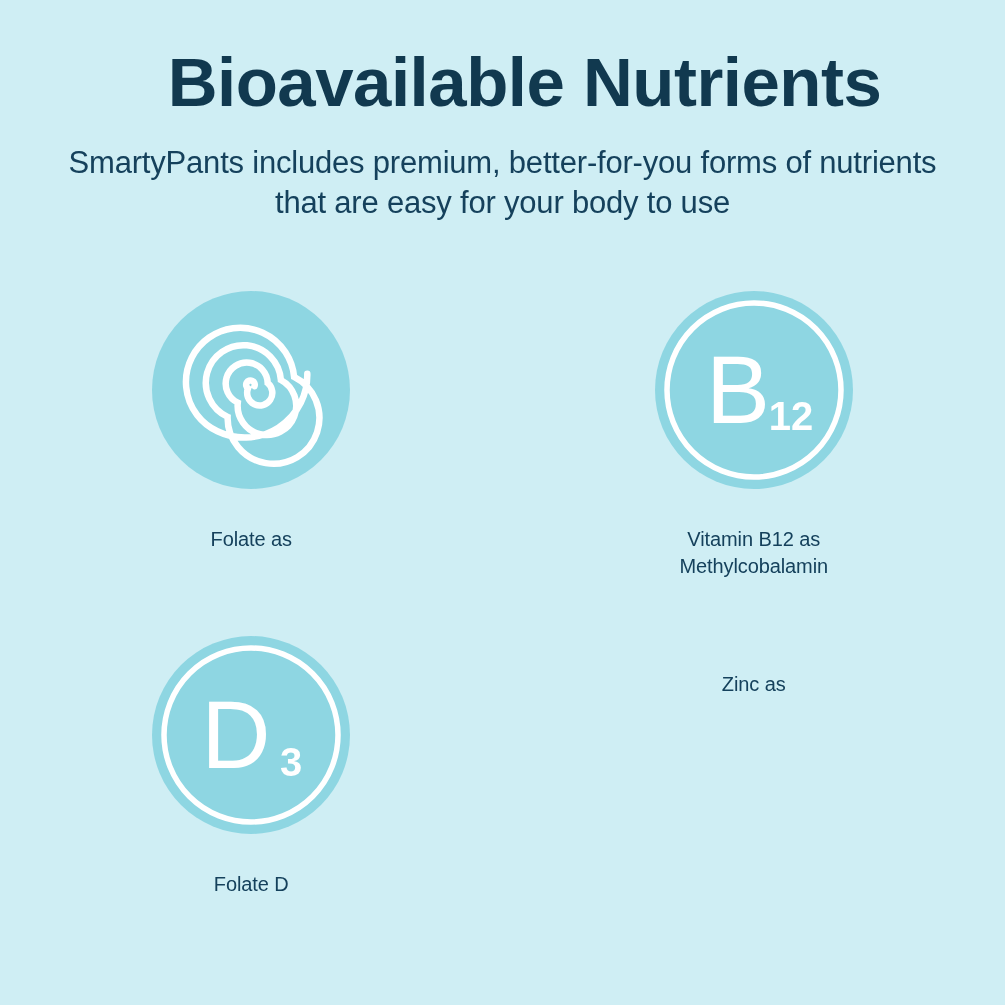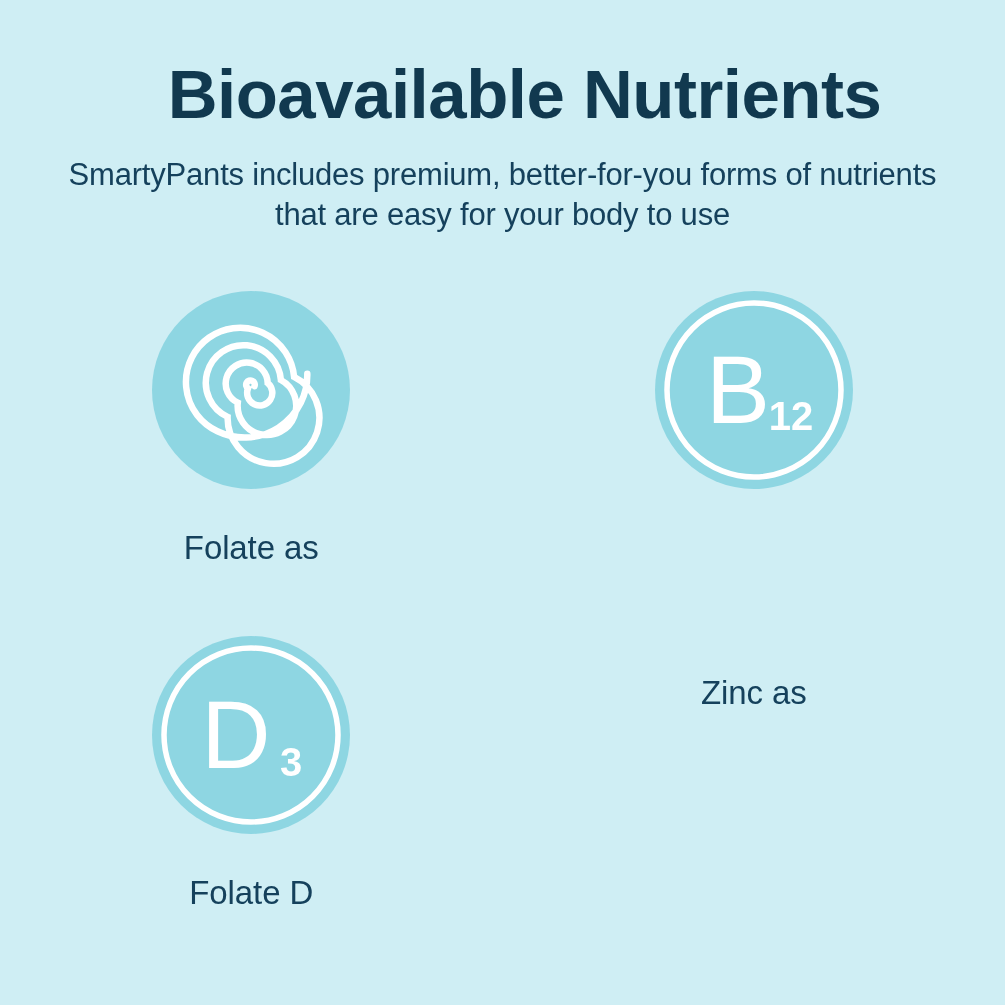--- a/index.html
+++ b/index.html
@@ -22,21 +22,21 @@
     box-sizing: border-box;
   }
 
   
   .header {
     padding-top: 46px;
     text-align: center;
   }
 
   .title {
-    margin: 12px;
+    margin: 0;
     font-size: 69px;
     line-height: 1.06;
     font-weight: 700;
     letter-spacing: -0.5px;
     color: #11394f;
     padding-left: 44px;
   }
 
   .subtitle {
     margin: 24px auto 4px;
@@ -73,21 +73,21 @@
 
   .icon-wrap svg {
     display: block;
     width: 200px;
     height: 200px;
   }
 
   .caption {
     margin-top: 36px;
     text-align: center;
-    font-size: 33px;
+    font-size: 20px;
     line-height: 1.33;
     color: #15415c;
     letter-spacing: -0.1px;
   }
 
   .caption .line2 {
     display: block;
   }
 
   
@@ -136,20 +136,24 @@
 
     <div class="cell">
       <div class="icon-wrap">
         <svg viewBox="0 0 200 200" xmlns="http://www.w3.org/2000/svg">
           <circle cx="100" cy="100" r="99" fill="#8ed6e2"></circle>
           <circle cx="100" cy="100" r="87" fill="none" stroke="#ffffff" stroke-width="5.5"></circle>
           <text class="glyph-main" x="84" y="133" text-anchor="middle" font-size="96">B</text>
           <text class="glyph-sub" x="137" y="140" text-anchor="middle" font-size="40">12</text>
         </svg>
       </div>
+      <div class="caption">
+        <span>Vitamin B12 as</span>
+        <span class="line2">Methylcobalamin</span>
+      </div>
     </div>
 
     <div class="cell">
       <div class="icon-wrap">
         <svg viewBox="0 0 200 200" xmlns="http://www.w3.org/2000/svg">
           <circle cx="100" cy="100" r="99" fill="#8ed6e2"></circle>
           <circle cx="100" cy="100" r="87" fill="none" stroke="#ffffff" stroke-width="5.5"></circle>
           <text class="glyph-main" x="85" y="133" text-anchor="middle" font-size="96">D</text>
           <text class="glyph-sub" x="140" y="141" text-anchor="middle" font-size="40">3</text>
         </svg>

